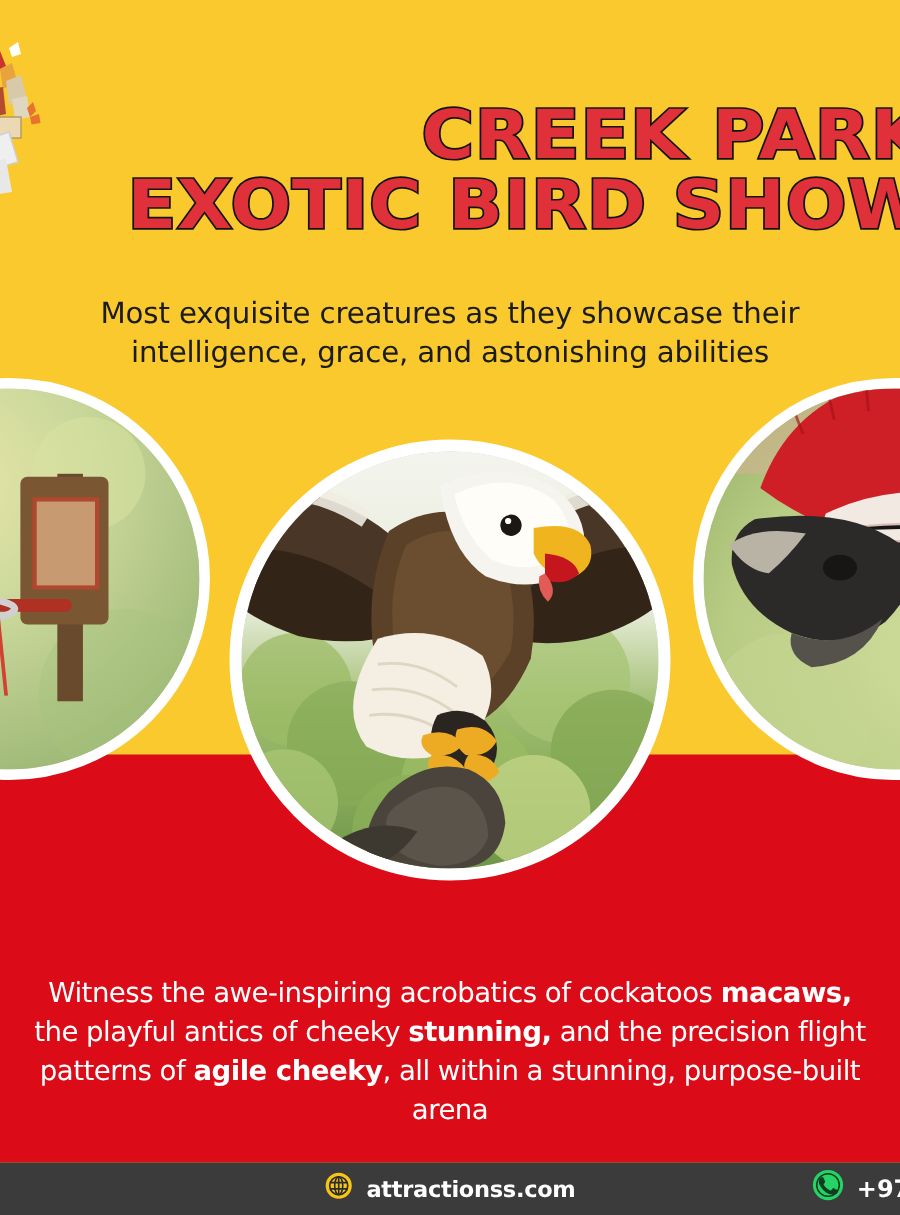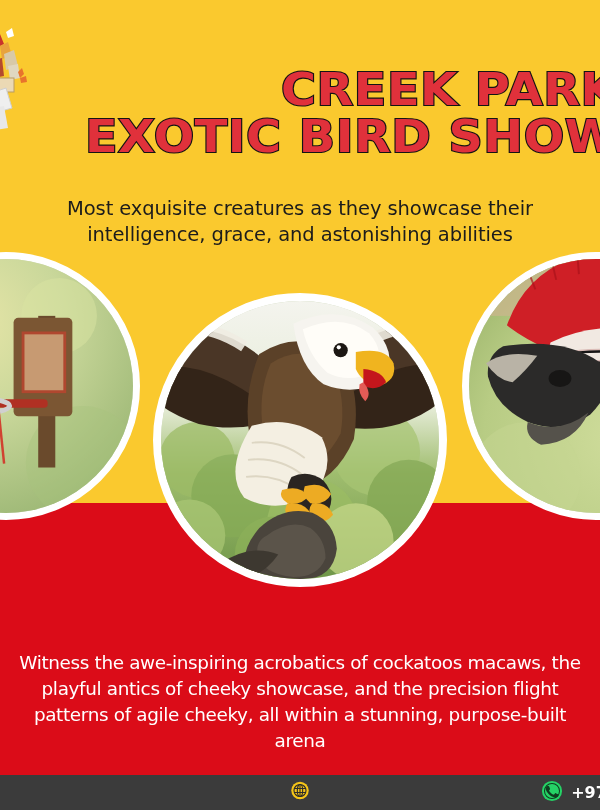--- a/index.html
+++ b/index.html
@@ -106,21 +106,21 @@
     position:absolute; left:0; top:650px; width:600px;
     padding:0 16px;
     text-align:center;
     font-family:"DejaVu Sans", sans-serif;
     font-size:18.4px;
     line-height:1.42;
     color:#FFFFFF;
     letter-spacing:-.35px;
     z-index:6;
   }
-  .body-copy b{ font-weight:400; }
+  .body-copy b{ font-weight:700; }
 
   
   .footer{
     position:absolute; left:0; bottom:0; width:600px; height:35px;
     background:#3B3B3B;
     display:flex; align-items:center;
     z-index:8;
   }
   .footer-site{
     position:absolute; left:50%; transform:translateX(-50%);
@@ -346,35 +346,36 @@
           <path d="M160 214 Q176 212 182 226 Q172 238 160 230 Q154 222 160 214 Z"></path>
         </g>
 
         <path d="M104 240 Q130 216 160 224 Q184 234 186 262 Q182 294 150 294 L92 294 Q80 268 104 240 Z" fill="#4a443c"></path>
         <path d="M112 248 Q136 230 158 240 Q174 252 174 272 Q166 292 140 292 Q106 288 102 268 Q100 254 112 248 Z" fill="#5b544a"></path>
         <path d="M62 278 Q94 256 124 268 Q106 294 78 294 L58 294 Z" fill="#3d3830"></path>
       </svg>
     </div>
   </div>
 
-  <p class="body-copy"><span>Witness the awe-inspiring acrobatics of cockatoos </span><b>macaws,</b><span> the playful antics of cheeky </span><b>showcase,</b><span> and the precision flight patterns of </span><b>agile cheeky</b><span>, all within a stunning, purpose-built arena</span></p>
+  <p class="body-copy"><span>Witness the awe-inspiring acrobatics of cockatoos </span><b>macaws,</b><span> the playful antics of cheeky </span><b>stunning,</b><span> and the precision flight patterns of </span><b>agile cheeky</b><span>, all within a stunning, purpose-built arena</span></p>
 
   <div class="footer" style="background: rgb(59, 59, 59);">
 
     <div class="footer-site">
       <span class="ic">
         <svg width="19" height="19" viewBox="0 0 24 24" xmlns="http://www.w3.org/2000/svg">
           <circle cx="12" cy="12" r="11" fill="#F5C518"></circle>
           <g fill="none" stroke="#2b2b2b" stroke-width="1.4">
             <circle cx="12" cy="12" r="7.6"></circle>
             <ellipse cx="12" cy="12" rx="3.4" ry="7.6"></ellipse>
             <path d="M4.6 9.4h14.8M4.6 14.6h14.8M12 4.4v15.2"></path>
           </g>
         </svg>
       </span>
+      <span class="label">attractionss.com</span>
     </div>
 
     <div class="footer-phone">
       <span class="ic">
         <svg width="22" height="22" viewBox="0 0 24 24" xmlns="http://www.w3.org/2000/svg">
           <circle cx="12" cy="12" r="11" fill="#25D366"></circle>
           <circle cx="12" cy="12" r="8.2" fill="none" stroke="#0f3d20" stroke-width="1.1"></circle>
           <path d="M9.6 7.7c-.3-.65-.62-.6-.86-.6h-.6c-.25 0-.66.1-1 .47-.34.37-1.3 1.26-1.3 3.07 0 1.8 1.33 3.55 1.52 3.8.18.24 2.56 4.1 6.32 5.58.9.35 1.6.56 2.15.72.9.28 1.72.24 2.37.15.72-.11 2.22-.9 2.54-1.78.3-.88.3-1.63.22-1.79-.1-.16-.35-.25-.72-.43-.37-.19-2.22-1.1-2.56-1.22-.35-.12-.6-.19-.85.18-.25.37-.97 1.22-1.19 1.47-.22.25-.44.28-.8.1-.38-.19-1.58-.59-3.02-1.87-1.12-1-1.87-2.23-2.1-2.6-.21-.37-.02-.57.17-.75.17-.17.37-.44.55-.66.19-.22.25-.38.37-.63.13-.25.06-.47-.03-.65-.1-.19-.82-2.01-1.13-2.75z" fill="#0f3d20" transform="translate(-1.2,-1.2) scale(0.92) translate(1.2,1.2)"></path>
         </svg>
       </span>

